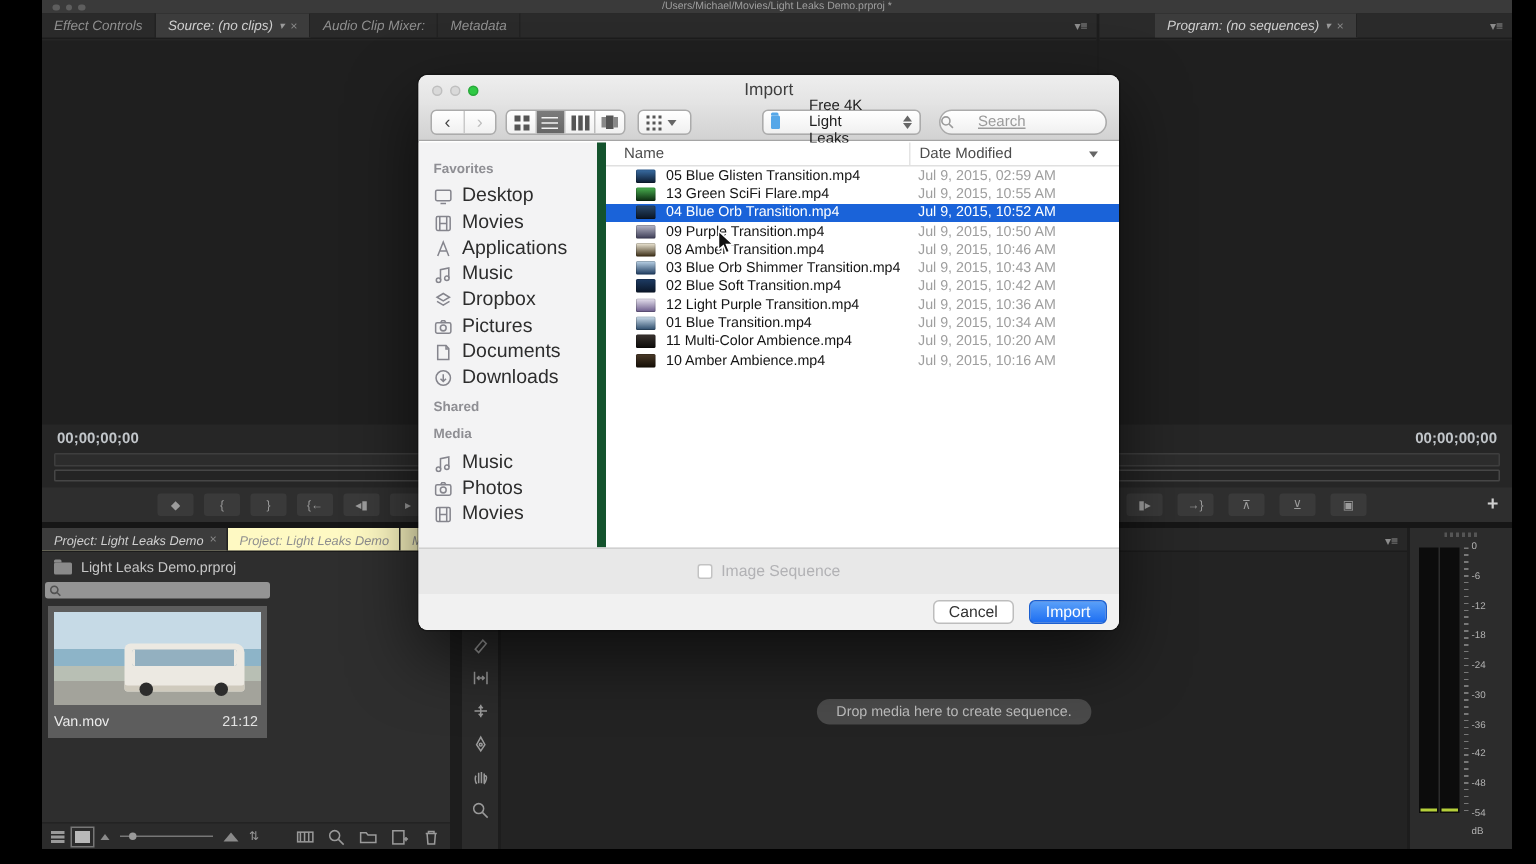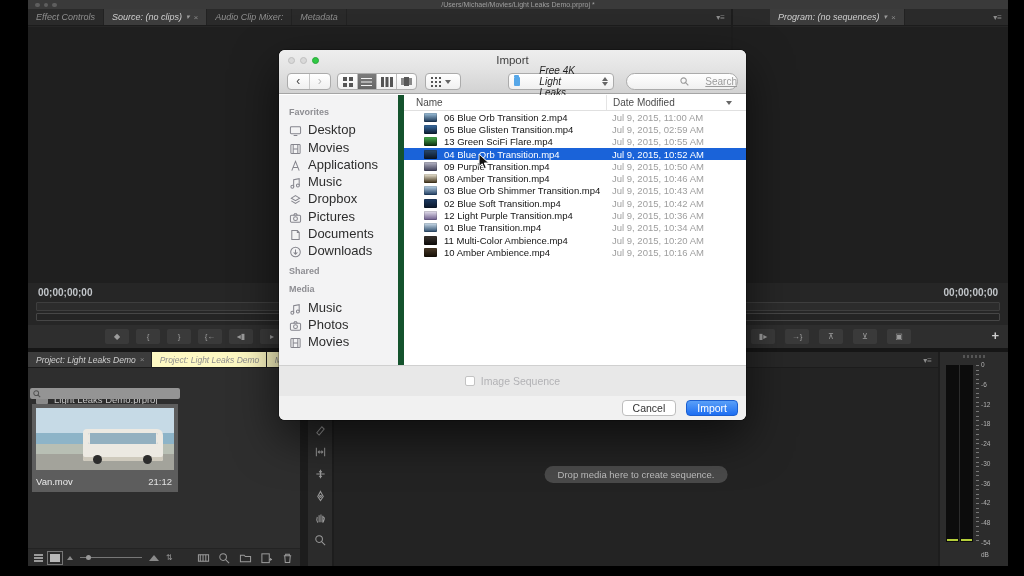--- a/index.html
+++ b/index.html
@@ -41,21 +41,21 @@
   .tbtn { width:24px; height:15px; background:#3a3a3a; border-radius:2px; color:#9c9c9c;
     font-size:8px; display:flex; align-items:center; justify-content:center; }
   .add-btn { position:absolute; right:9px; top:319px; color:#cfcfcf; font-size:13px; font-weight:bold; }
 
   .gap-h { position:absolute; left:0; top:348px; width:100%; height:4px; background:#161616; }
 
   
   .proj { left:0; top:352px; width:272px; height:214px; background:#2e2e2e; }
   .proj .tabbar { height:16px; background:#fef9c3; font-size:8.5px; }
   .proj-file { position:absolute; left:8px; top:21px; display:flex; align-items:center; gap:6px;
-    font-size:9.5px; color:#c6c6c6;margin-top:21px; }
+    font-size:9.5px; color:#c6c6c6; }
   .bin-icon { width:12px; height:8px; background:#8a8a8a; border-radius:1px; position:relative; }
   .bin-icon:before { content:""; position:absolute; left:0; top:-2px; width:5px; height:2px; background:#8a8a8a; border-radius:1px 1px 0 0; }
   .proj-search { position:absolute; left:2px; top:36px; width:150px; height:11px; background:#949494;
     border-radius:2px; display:flex; align-items:center; padding-left:3px; }
   .proj-search svg { opacity:.75; }
   .clip-cell { position:absolute; left:4px; top:52px; width:146px; height:88px; background:#5d5d5d; }
   .clip-thumb { position:absolute; left:4px; top:4px; width:138px; height:62px; overflow:hidden;
     background:linear-gradient(#c6dae6 0 40%, #8db4c8 40% 58%, #b8bfb4 58% 74%, #a3a39b 74% 100%); }
   .van { position:absolute; left:34%; bottom:14%; width:58%; height:52%; background:#ece9e2;
     border-radius:4px 6px 2px 2px; box-shadow:inset 0 -4px 0 #cfcabd; }
@@ -121,27 +121,27 @@
   .seg:last-child { border-right:none; }
   .seg.sel { background:linear-gradient(#7b7b7b,#666); }
   .ic-grid4 { width:4px; height:4px; background:#555; box-shadow:6px 0 #555,0 6px #555,6px 6px #555; margin:-5px 0 0 -5px; }
   .ic-lines { width:11px; height:1.6px; background:#f2f2f2; box-shadow:0 3.5px #f2f2f2,0 7px #f2f2f2; margin-top:-6px; }
   .ic-cols3 { width:3px; height:10px; background:#555; box-shadow:4.5px 0 #555,9px 0 #555; margin-left:-8px; }
   .ic-flow { width:5px; height:9px; background:#555; box-shadow:-4px 0 0 -1px #888,4px 0 0 -1px #888; }
   .actionctl { left:146px; width:36px; gap:4px; padding:0 5px; }
   .ic-grid9 { width:2.2px; height:2.2px; background:#555;
     box-shadow:4px 0 #555,8px 0 #555,0 4px #555,4px 4px #555,8px 4px #555,0 8px #555,4px 8px #555,8px 8px #555; margin:-7px 0 0 0; }
   .actionctl .caret-d { margin-left:8px; }
-  .popup { left:229px; width:106px; padding:0 5px; gap:19px; font-size:10px; color:#1d1d1d;font-style:italic; }
+  .popup { left:229px; width:106px; padding:0 5px; gap:19px; font-size:10px; color:#1d1d1d; }
   .folder-ic { width:13px; height:9px; background:#56a7e8; border-radius:1px; position:relative; }
   .folder-ic:before { content:""; position:absolute; left:0; top:-2px; width:5px; height:2px; background:#56a7e8; border-radius:1px 1px 0 0; }
   .carets { margin-left:auto; display:flex; flex-direction:column; gap:1.5px; align-items:center; }
   .caret-u { width:0; height:0; border-left:3px solid transparent; border-right:3px solid transparent; border-bottom:4px solid #666; }
   .caret-d { width:0; height:0; border-left:3px solid transparent; border-right:3px solid transparent; border-top:4px solid #666; }
-  .dsearch { left:347px; width:112px; border-radius:9px; justify-content:flex-end; gap:16px;
+  .dsearch { left:347px; width:112px; border-radius:9px; justify-content:flex-start; gap:16px;
     font-size:10px; color:#9b9b9b;text-decoration:underline; }
 
   .dbody { position:absolute; top:45px; bottom:55px; left:0; right:0; display:flex; }
   .dside { width:125px; background:#f3f3f4; border-right:6px solid #14532d; padding:4px 0 0 10px; overflow:hidden; }
   .sec-label { font-size:9px; font-weight:bold; color:#8e8e93; margin:8px 0 3px; }
   .side-item { display:flex; align-items:flex-end; gap:6px; height:17.3px; font-size:13px; color:#2d2d2d; }
   .side-item svg { flex:none; color:#85858d; }
 
   .dlist { flex:1; background:#fff; position:relative; display:flex; flex-direction:column; }
   .lhead { height:16px; border-bottom:1px solid #e0e0e0; display:flex; align-items:center;
@@ -568,27 +568,20 @@
         <div class="lhead">
           <span class="c1">Name</span>
           <span class="c2">
             <span>Date Modified</span>
             <i class="caret-d sort-chip"></i>
           </span>
         </div>
         <div id="file-rows">
             <div class="file-row">
               <span class="nm">
-                <span class="fic" style="background: linear-gradient(rgb(159, 195, 221), rgb(22, 48, 79));"></span>
-                <span>06 Blue Orb Transition 2.mp4</span>
-              </span>
-              <span class="dt">Jul 9, 2015, 11:00 AM</span>
-            </div>
-            <div class="file-row">
-              <span class="nm">
                 <span class="fic" style="background: linear-gradient(rgb(58, 110, 165), rgb(12, 26, 46));"></span>
                 <span>05 Blue Glisten Transition.mp4</span>
               </span>
               <span class="dt">Jul 9, 2015, 02:59 AM</span>
             </div>
             <div class="file-row">
               <span class="nm">
                 <span class="fic" style="background: linear-gradient(rgb(73, 176, 79), rgb(12, 42, 16));"></span>
                 <span>13 Green SciFi Flare.mp4</span>
               </span>

